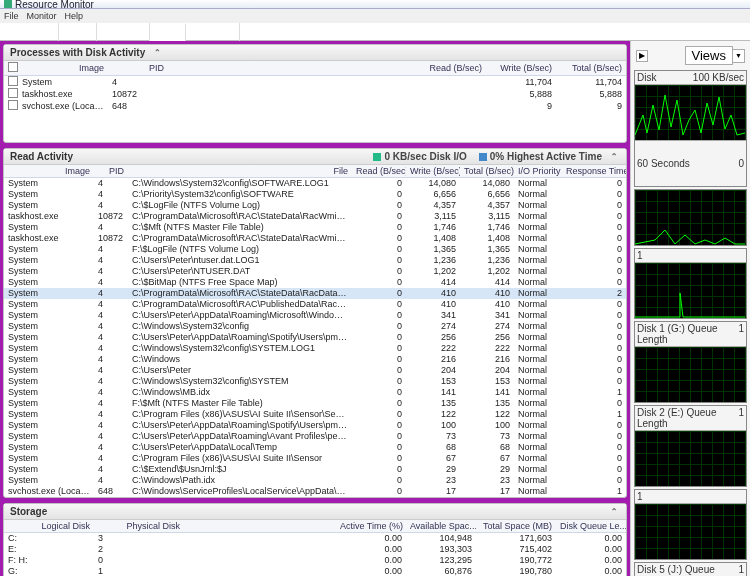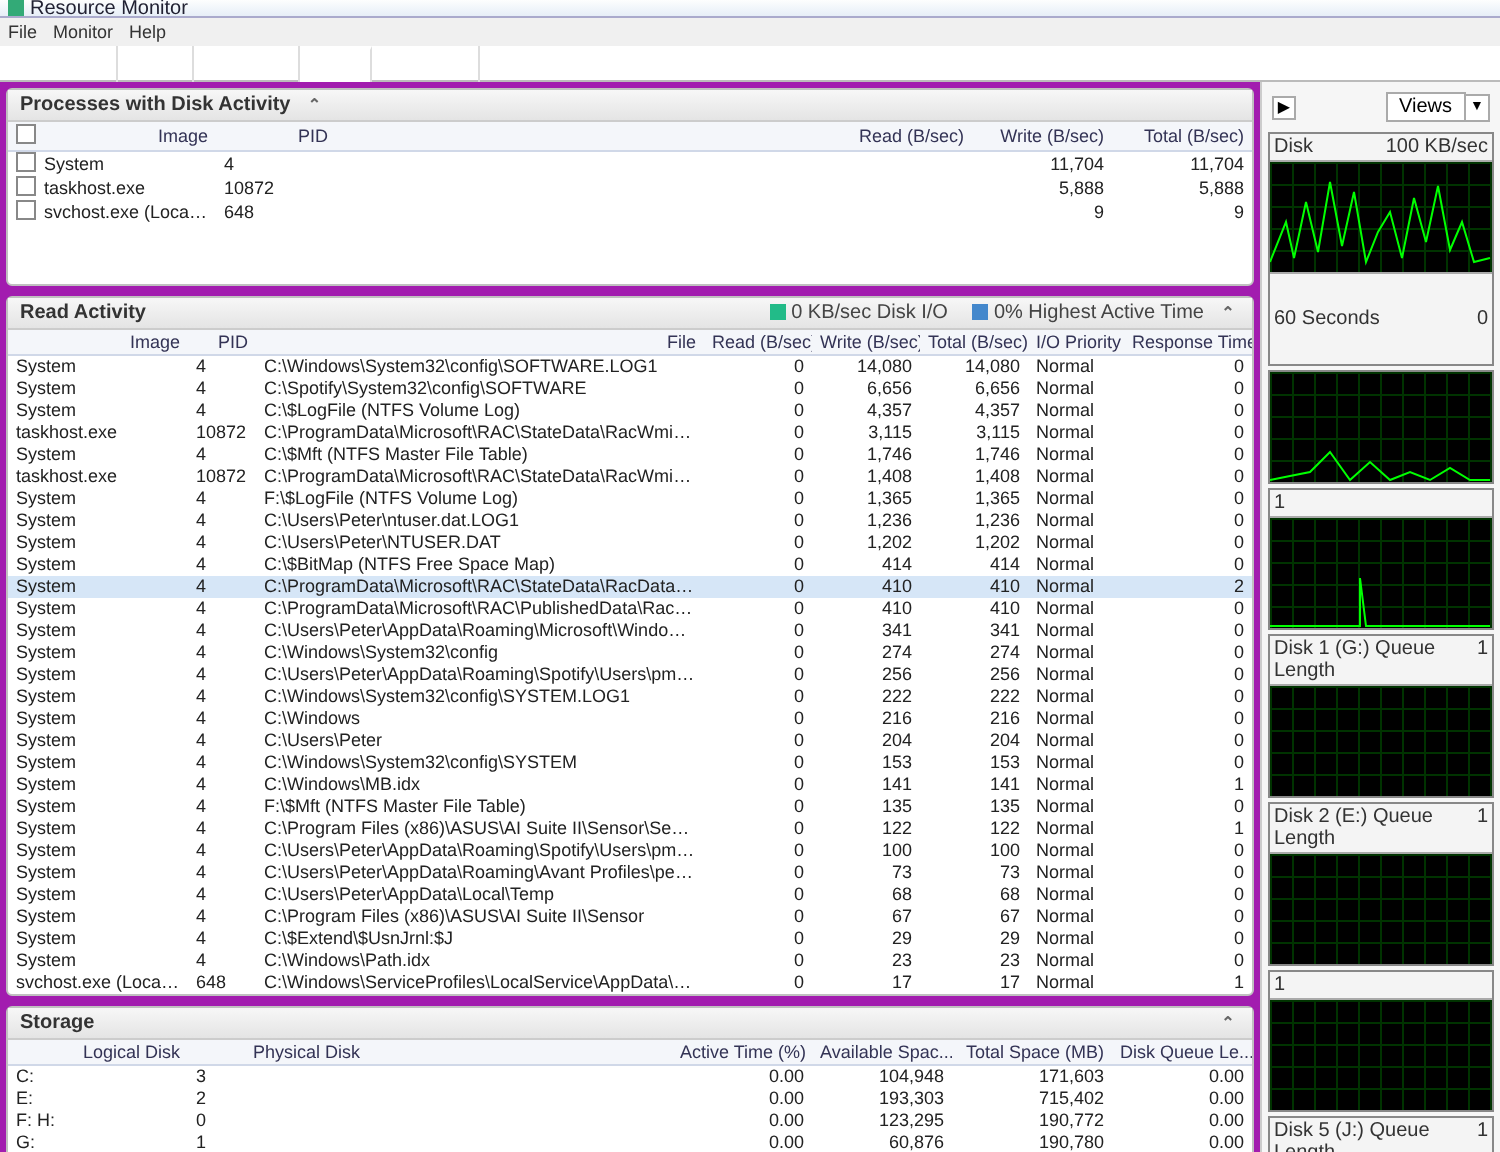--- a/index.html
+++ b/index.html
@@ -9,33 +9,33 @@
 .menubar { background: #f0f0f0; height: 14px; display:flex; padding: 0 4px; }
 .menubar span { margin-right: 8px; color:#333; font-size:9px; line-height:14px; }
 .tabs { background:#fff; height: 18px; border-bottom:1px solid #bbb; display:flex; }
 .tabs .tab { padding: 18px 8px; font-size:10px; border-right:1px solid #ddd; color:#222;font-style:italic; }
 .tabs .tab.active { background:#fff; border-top:2px solid #fff; border-bottom:1px solid #fff; font-weight:400; }
 .main { display:flex; height: calc(576px - 40px); }
 .left { flex: 1; overflow-y:auto; background:#a21caf; padding:3px; }
 .right { width: 120px; background:#f6f6f6; padding:3px; border-left:1px solid #ccc; overflow-y:auto;}
 .panel { background:#fff; border:1px solid #c0c0c0; border-radius:3px; margin-bottom:5px; }
 .panel-hdr { background: linear-gradient(#f7f7f7,#e4e4e4); border-bottom:1px solid #ccc; padding:2px 6px; display:flex; align-items:center; font-weight:bold; color:#333; height:16px; }
-.panel-hdr .stat { margin-left:auto; font-weight:normal; font-size:9px; color:#444; display:flex; align-items:center; gap:12px;}
+.panel-hdr .stat { margin-left:auto; font-weight:bold; font-size:9px; color:#444; display:flex; align-items:center; gap:12px;}
 .sq { display:inline-block; width:8px; height:8px; margin-right:3px; vertical-align:middle;}
 .sq.green{background:#2b8;} .sq.blue{background:#48c;}
 .chev { width:12px; height:12px; margin-left:6px; display:inline-flex; align-items:center; justify-content:center; color:#666; font-size:8px; cursor:pointer;}
 table { width:100%; border-collapse:collapse; table-layout:fixed; }
 th { text-align:right; font-weight:normal; color:#335; background:#f4f6fa; border-bottom:1px solid #d0d8e8; padding:1px 4px; font-size:9px; white-space:nowrap; overflow:hidden; }
 td { padding:0px 4px; font-size:9px; color:#222; white-space:nowrap; overflow:hidden; text-overflow:ellipsis; height:11px; }
 tr.selected td { background:#d6e6f7; }
 .num { text-align:right; }
 .cb { width:10px; height:10px; border:1px solid #888; display:inline-block; background:#fff;}
 .right .rhdr { display:flex; align-items:center; padding:2px; margin-bottom:3px;}
 .right .rhdr .arrow { width:12px;height:12px;border:1px solid #aaa;background:#fff;margin-right:auto;display:flex;align-items:center;justify-content:center;font-size:8px;}
-.right .rhdr .views { border:1px solid #aaa; padding:1px 6px; font-size:10px; background:#fff;}
+.right .rhdr .views { border:1px solid #aaa; padding:1px 6px; font-size:13px; background:#fff;}
 .right .rhdr .dd { width:12px;height:14px;border:1px solid #aaa;border-left:none;background:#fff;display:flex;align-items:center;justify-content:center;font-size:7px;}
 .graph { border:1px solid #888; margin-bottom:2px; background:#000; }
 .graph-title { font-size:9px; padding:1px 2px; display:flex; justify-content:space-between; color:#333; background:#f4f4f4; border-bottom:1px solid #aaa;}
 .graph-body { height:55px; background:#000; position:relative; overflow:hidden;}
 .graph-body::before { content:""; position:absolute; inset:0; background-image: linear-gradient(#030 1px, transparent 1px), linear-gradient(90deg, #030 1px, transparent 1px); background-size:11px 11px; }
 .graph-foot { font-size:8px; padding:17px 2px; display:flex; justify-content:space-between; color:#333; background:#f4f4f4; border-top:1px solid #aaa;}
 .spark { position:absolute; bottom:0; left:0; right:0; }
 </style>
 </head>
 <body>
@@ -158,21 +158,21 @@
               <td>C:\Windows\System32\config\SOFTWARE.LOG1</td>
               <td class="num">0</td>
               <td class="num">14,080</td>
               <td class="num">14,080</td>
               <td>Normal</td>
               <td class="num">0</td>
             </tr>
             <tr>
               <td>System</td>
               <td>4</td>
-              <td>C:\Spotify\System32\config\SOFTWARE</td>
+              <td>C:\Priority\System32\config\SOFTWARE</td>
               <td class="num">0</td>
               <td class="num">6,656</td>
               <td class="num">6,656</td>
               <td>Normal</td>
               <td class="num">0</td>
             </tr>
             <tr>
               <td>System</td>
               <td>4</td>
               <td>C:\$LogFile (NTFS Volume Log)</td>

